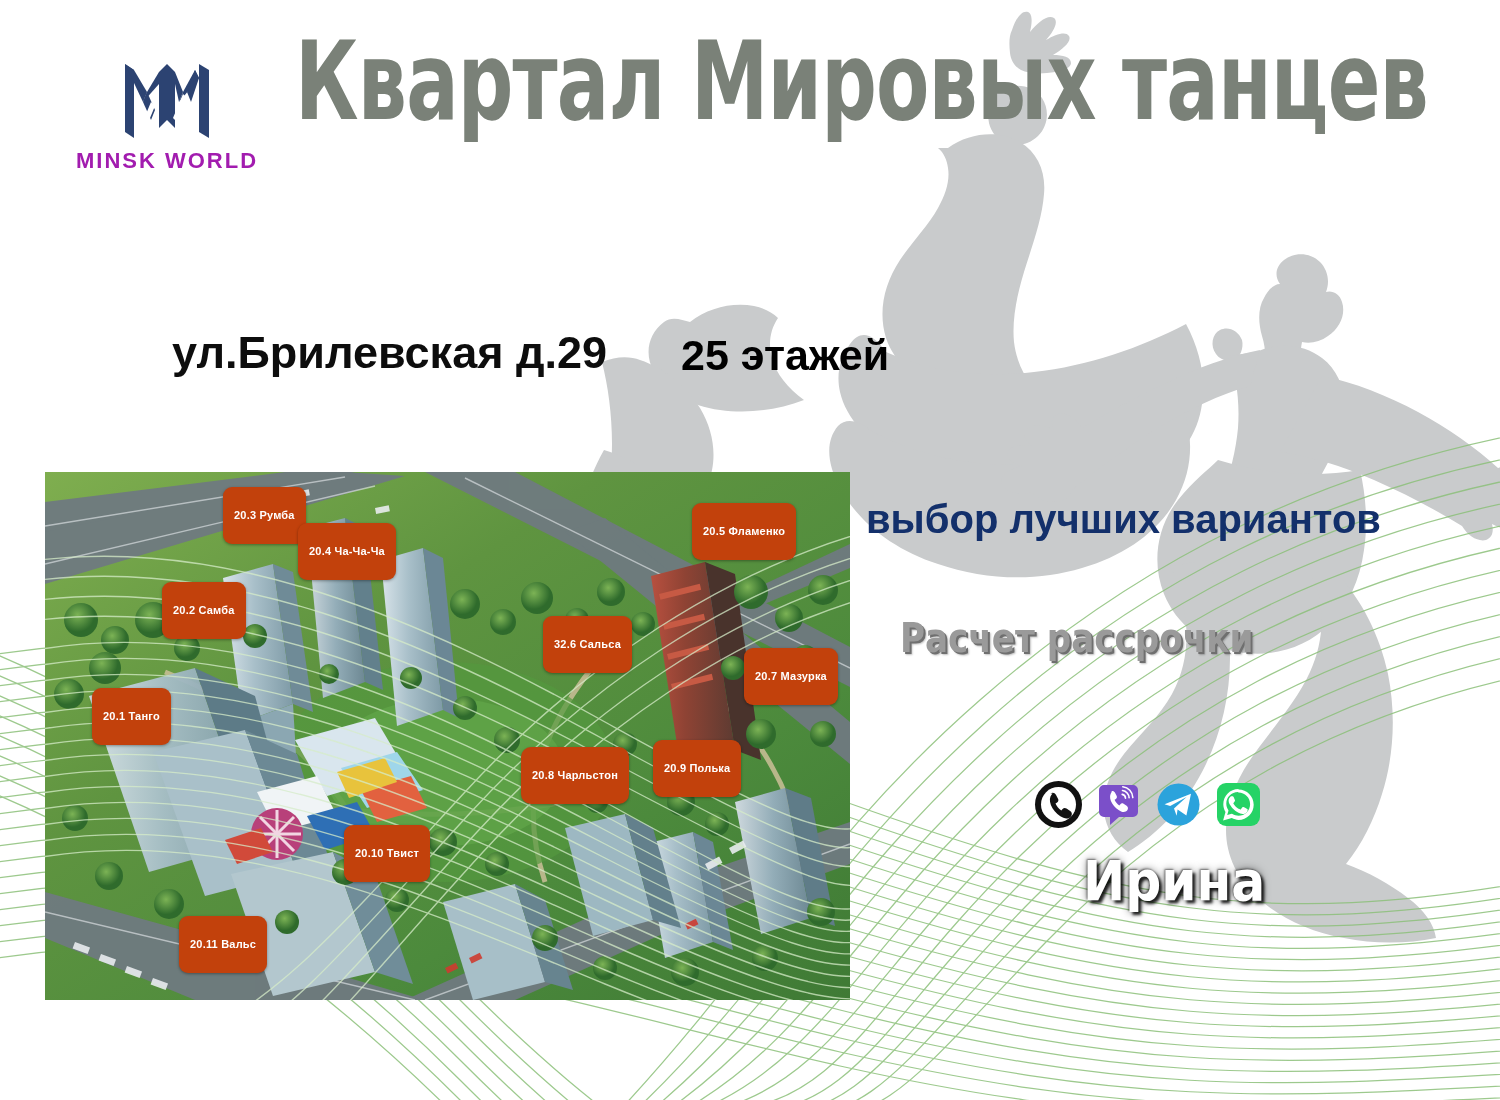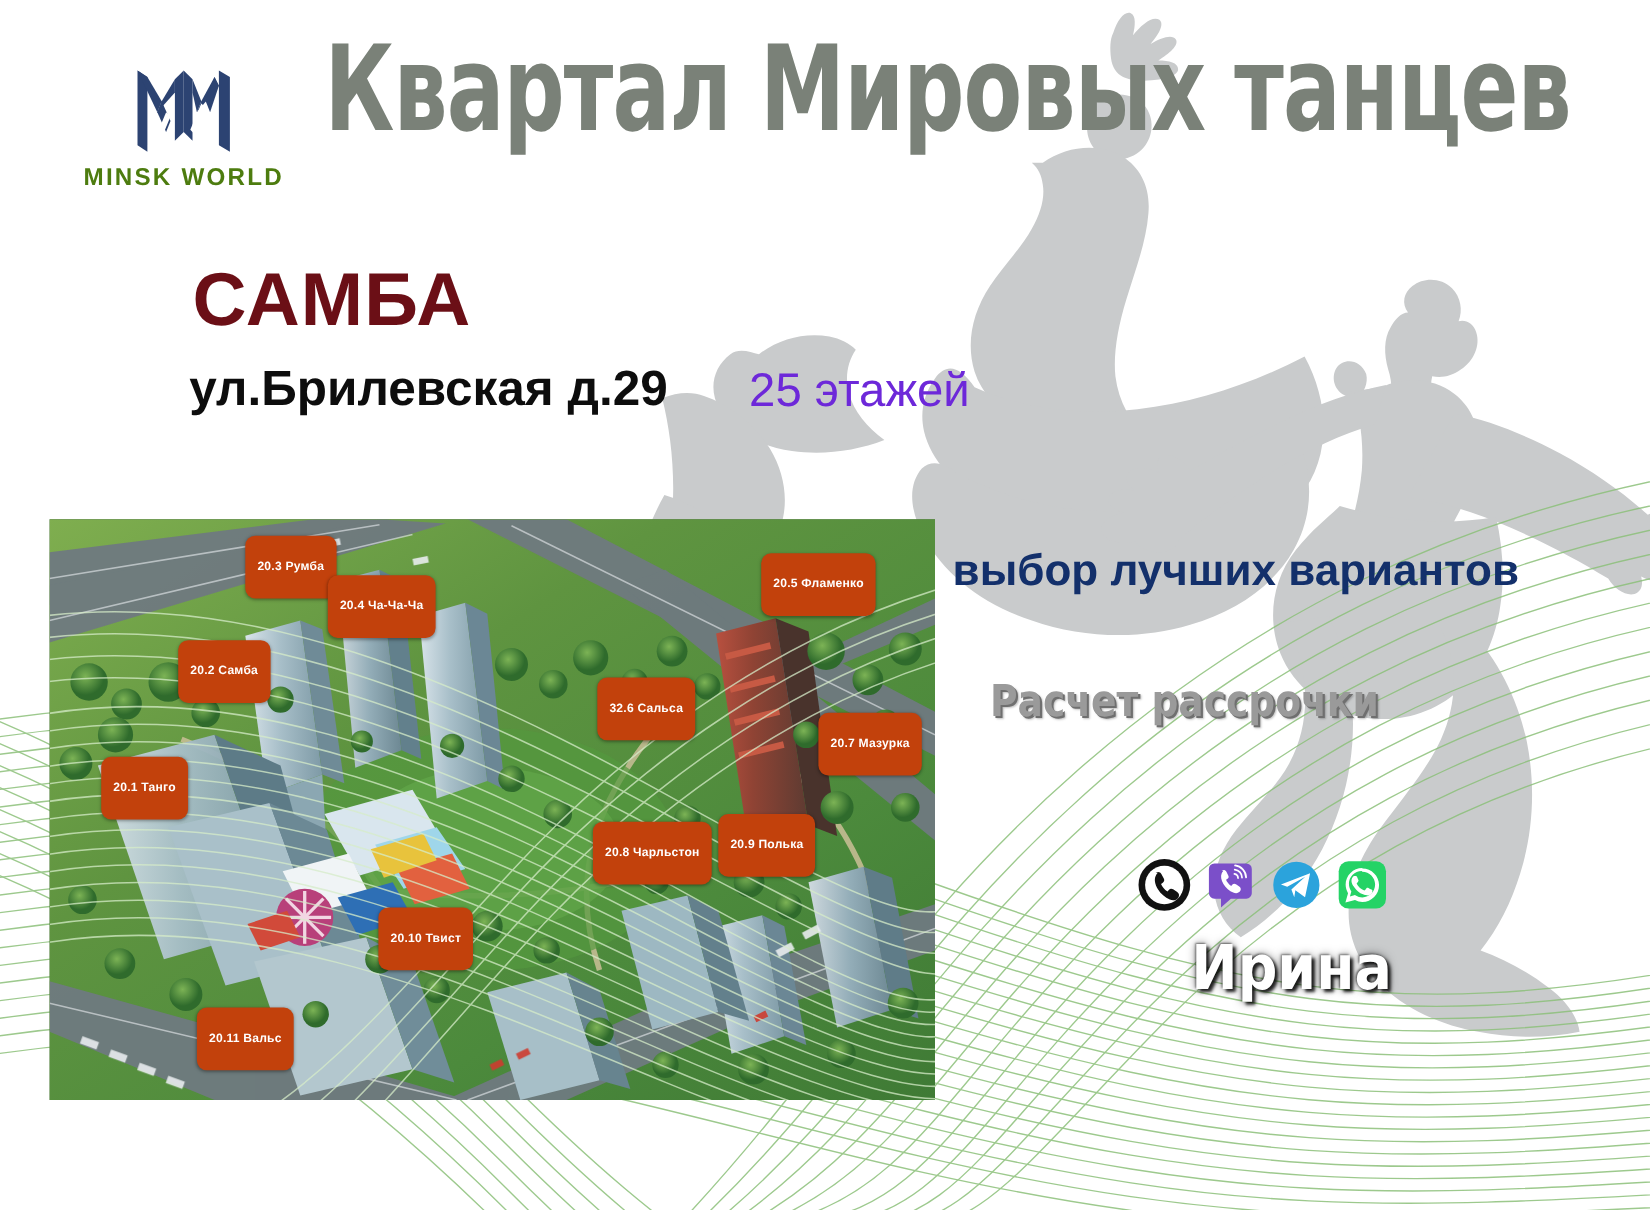--- a/index.html
+++ b/index.html
@@ -29,21 +29,21 @@
     z-index:6;
     text-align:center;
   }
   .logo-mark{display:block;margin:0 auto;}
   .logo-word{
     display:block;
     margin-top:6px;
     font-size:22px;
     letter-spacing:2.0px;
     font-weight:600;
-    color:#4d7c0f;
+    color:#a21caf;
     font-family:"Liberation Sans", sans-serif;
     white-space:nowrap;
   }
 
   
   .headline{
     position:absolute;
     left:295px;top:28px;
     z-index:5;
     font-family:"DejaVu Sans Condensed","Liberation Sans", sans-serif;
@@ -71,22 +71,22 @@
     position:absolute;left:172px;top:330px;
     z-index:6;
     font-size:45px;font-weight:600;
     color:#0d0d0d;
     line-height:1;
     white-space:nowrap;
   }
   .floors{
     position:absolute;left:681px;top:334px;
     z-index:6;
-    font-size:43px;font-weight:400;
-    color:#6d28d9;
+    font-size:43px;font-weight:700;
+    color:#000000;
     line-height:1;
     white-space:nowrap;
   }
 
   
   .best-options{
     position:absolute;left:866px;top:499px;
     z-index:6;
     font-size:40px;font-weight:bold;
     color:#13306b;
@@ -295,21 +295,20 @@
       <g fill="#ffffff">
         <polygon points="30,44 34,48 24,72 20,68"></polygon>
         <polygon points="62,36 66,40 56,64 52,60"></polygon>
       </g>
     </svg>
     <span class="logo-word">MINSK WORLD</span>
   </div>
 
   <div class="headline">Квартал Мировых танцев</div>
 
-  <div class="dance-name">САМБА</div>
   <div class="address">ул.Брилевская д.29</div>
   <div class="floors">25 этажей</div>
 
   <div class="best-options">выбор лучших вариантов</div>
   <div class="installment">Расчет рассрочки</div>
 
   <div class="contacts">
 
     <div class="c-icon round" style="background:#111111;">
       <svg width="47" height="47" viewBox="0 0 47 47" xmlns="http://www.w3.org/2000/svg">
@@ -603,18 +602,18 @@
     </svg>
 
     <div class="mp-label" style="left:178px;top:15px;">20.3 Румба</div>
     <div class="mp-label" style="left:253px;top:51px;">20.4 Ча-Ча-Ча</div>
     <div class="mp-label" style="left:647px;top:31px;">20.5 Фламенко</div>
     <div class="mp-label" style="left:117px;top:76px;margin-top:34px;">20.2 Самба</div>
     <div class="mp-label" style="left:498px;top:144px;">32.6 Сальса</div>
     <div class="mp-label" style="left:699px;top:176px;">20.7 Мазурка</div>
     <div class="mp-label" style="left:608px;top:220px;margin-top:48px;">20.9 Полька</div>
     <div class="mp-label" style="left:47px;top:216px;">20.1 Танго</div>
-    <div class="mp-label" style="left:494px;top:275px;">20.8 Чарльстон</div>
+    <div class="mp-label" style="left:476px;top:275px;border-radius:10px;">20.8 Чарльстон</div>
     <div class="mp-label" style="left:299px;top:353px;">20.10 Твист</div>
     <div class="mp-label" style="left:134px;top:444px;">20.11 Вальс</div>
   </div>
 
 </div>
 
 </body></html>

